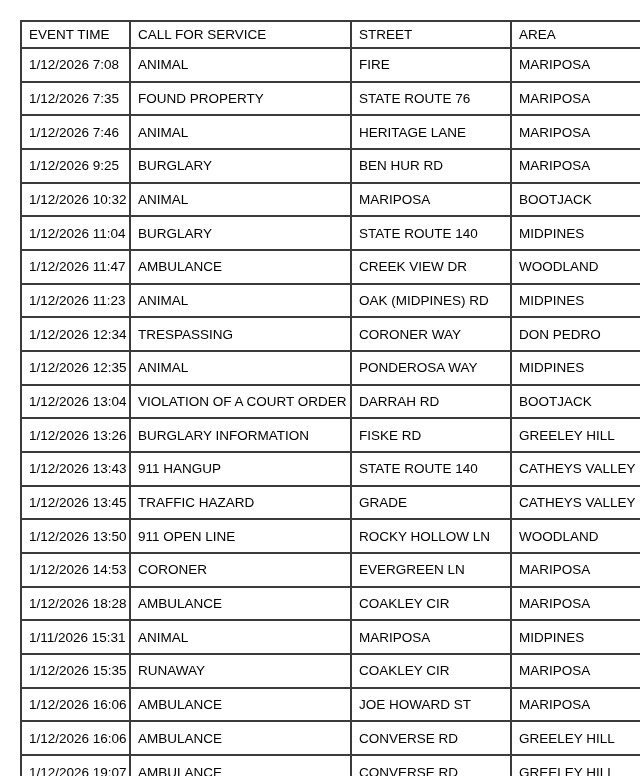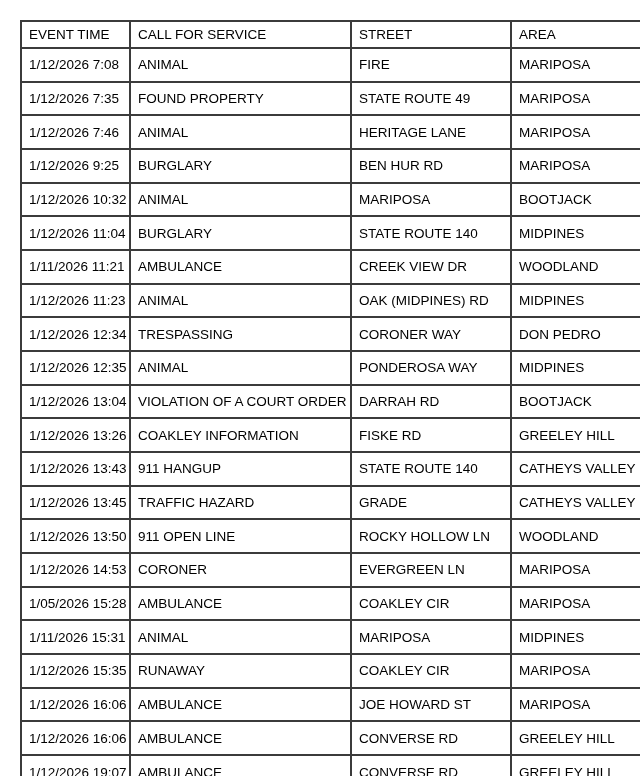--- a/index.html
+++ b/index.html
@@ -59,21 +59,21 @@
   <tbody>
       <tr>
         <td>1/12/2026 7:08</td>
         <td>ANIMAL</td>
         <td>FIRE</td>
         <td>MARIPOSA</td>
       </tr>
       <tr>
         <td>1/12/2026 7:35</td>
         <td>FOUND PROPERTY</td>
-        <td>STATE ROUTE 49</td>
+        <td>STATE ROUTE 76</td>
         <td>MARIPOSA</td>
       </tr>
       <tr>
         <td>1/12/2026 7:46</td>
         <td>ANIMAL</td>
         <td>HERITAGE LANE</td>
         <td>MARIPOSA</td>
       </tr>
       <tr>
         <td>1/12/2026 9:25</td>
@@ -87,21 +87,21 @@
         <td>MARIPOSA</td>
         <td>BOOTJACK</td>
       </tr>
       <tr>
         <td>1/12/2026 11:04</td>
         <td>BURGLARY</td>
         <td>STATE ROUTE 140</td>
         <td>MIDPINES</td>
       </tr>
       <tr>
-        <td>1/11/2026 11:21</td>
+        <td>1/12/2026 11:47</td>
         <td>AMBULANCE</td>
         <td>CREEK VIEW DR</td>
         <td>WOODLAND</td>
       </tr>
       <tr>
         <td>1/12/2026 11:23</td>
         <td>ANIMAL</td>
         <td>OAK (MIDPINES) RD</td>
         <td>MIDPINES</td>
       </tr>
@@ -118,21 +118,21 @@
         <td>MIDPINES</td>
       </tr>
       <tr>
         <td>1/12/2026 13:04</td>
         <td>VIOLATION OF A COURT ORDER</td>
         <td>DARRAH RD</td>
         <td>BOOTJACK</td>
       </tr>
       <tr>
         <td>1/12/2026 13:26</td>
-        <td>COAKLEY INFORMATION</td>
+        <td>BURGLARY INFORMATION</td>
         <td>FISKE RD</td>
         <td>GREELEY HILL</td>
       </tr>
       <tr>
         <td>1/12/2026 13:43</td>
         <td>911 HANGUP</td>
         <td>STATE ROUTE 140</td>
         <td>CATHEYS VALLEY</td>
       </tr>
       <tr>
@@ -147,21 +147,21 @@
         <td>ROCKY HOLLOW LN</td>
         <td>WOODLAND</td>
       </tr>
       <tr>
         <td>1/12/2026 14:53</td>
         <td>CORONER</td>
         <td>EVERGREEN LN</td>
         <td>MARIPOSA</td>
       </tr>
       <tr>
-        <td>1/05/2026 15:28</td>
+        <td>1/12/2026 18:28</td>
         <td>AMBULANCE</td>
         <td>COAKLEY CIR</td>
         <td>MARIPOSA</td>
       </tr>
       <tr>
         <td>1/11/2026 15:31</td>
         <td>ANIMAL</td>
         <td>MARIPOSA</td>
         <td>MIDPINES</td>
       </tr>

